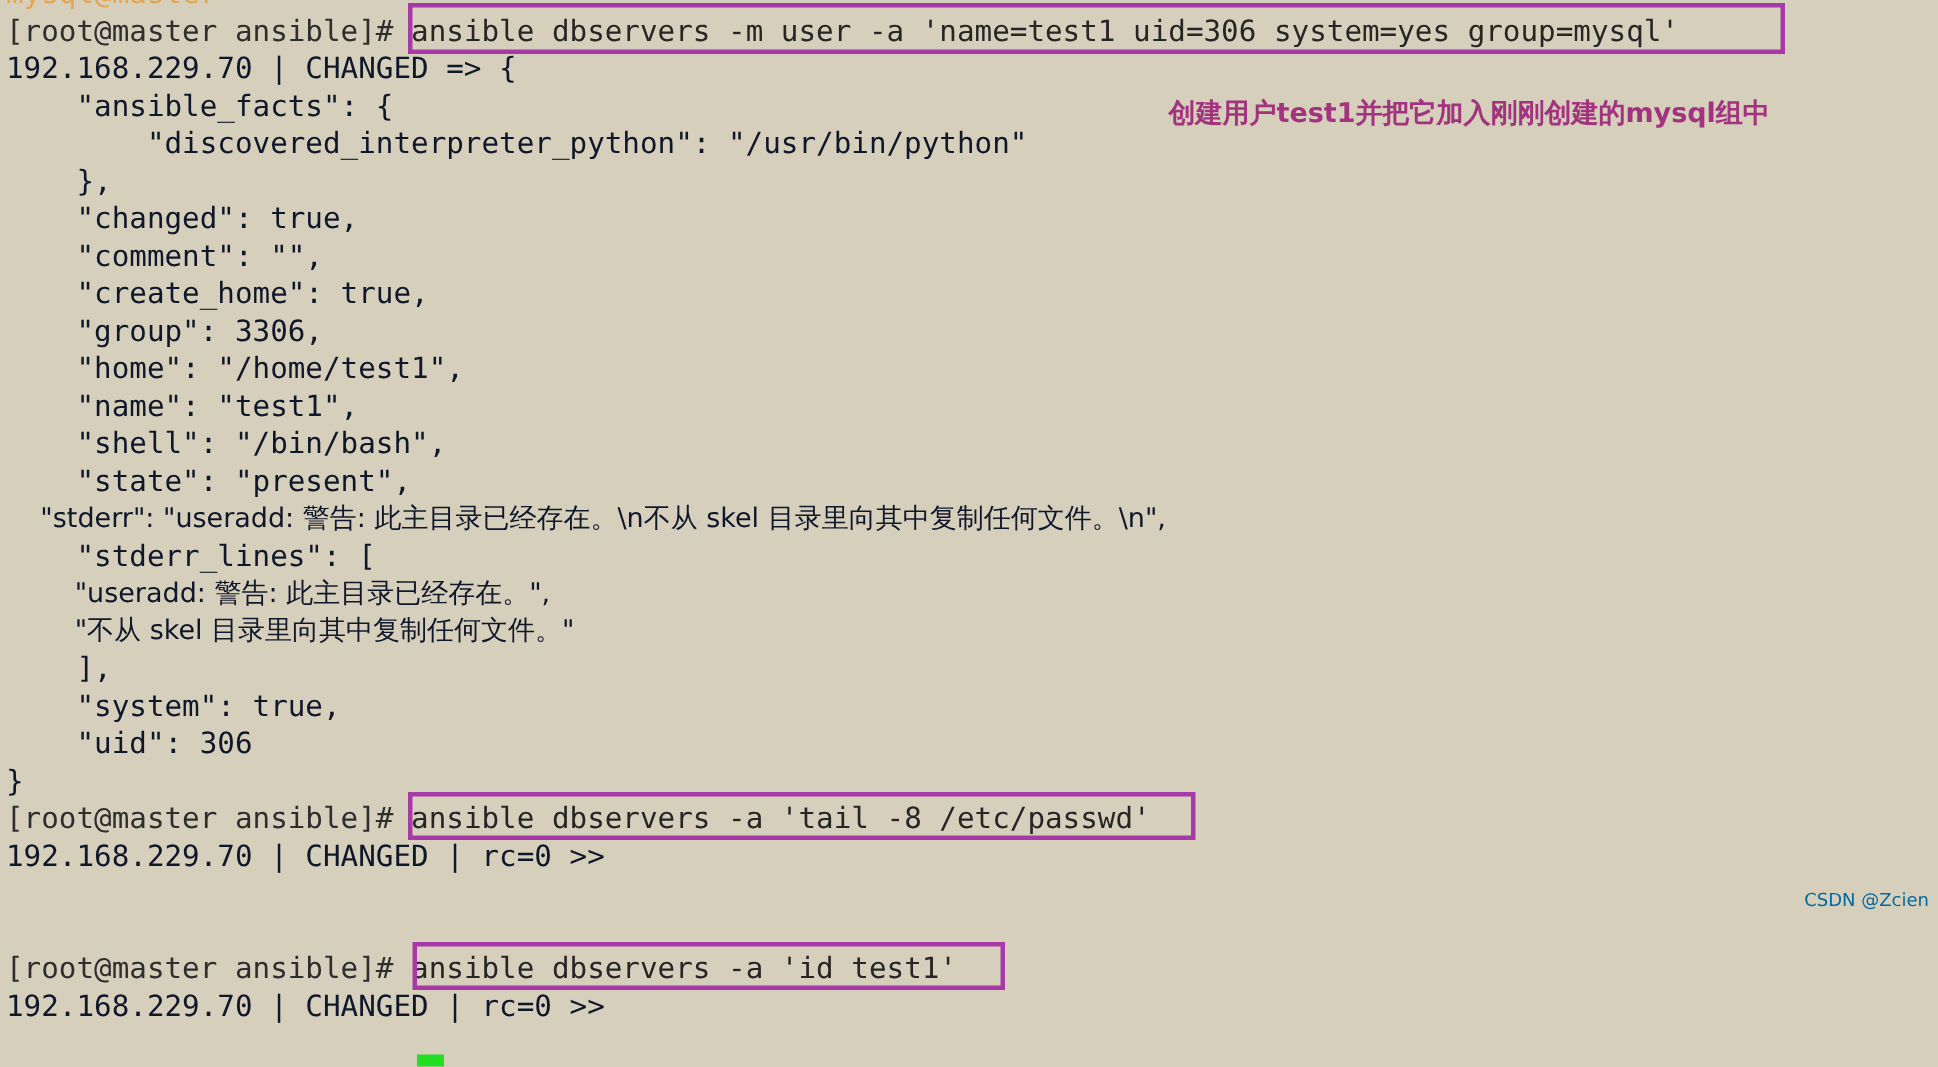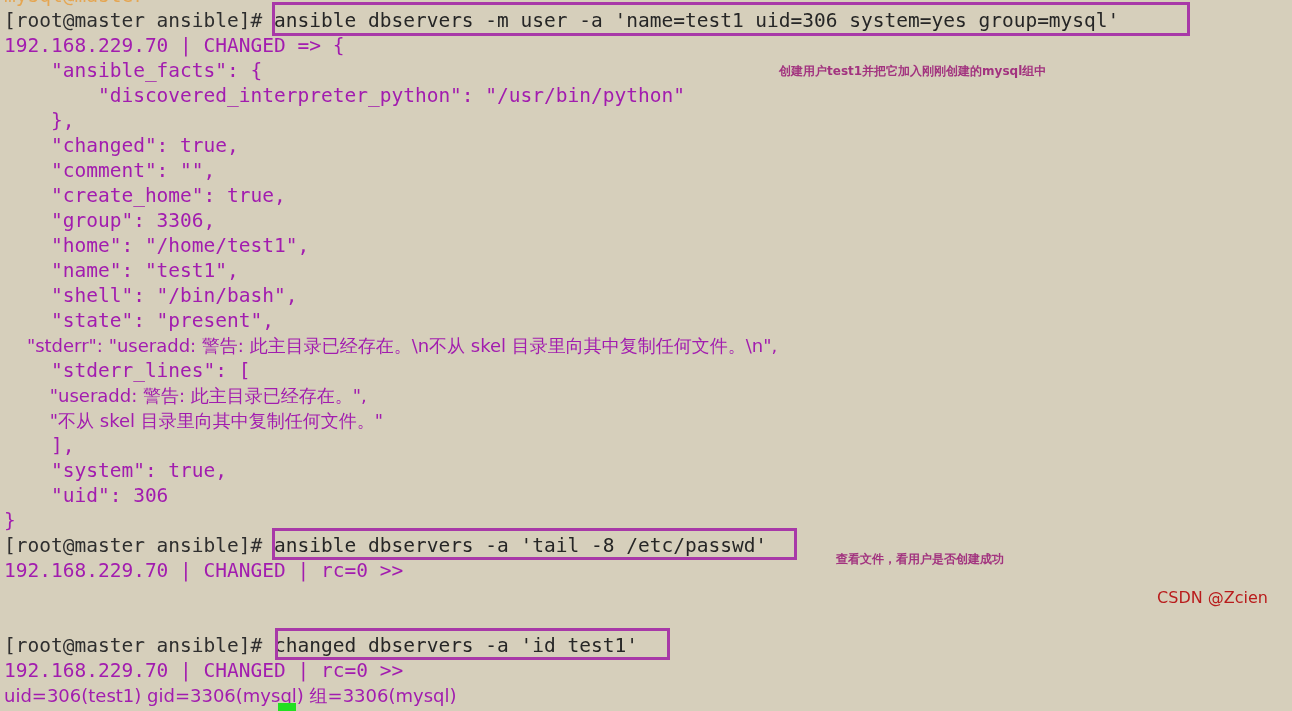--- a/index.html
+++ b/index.html
@@ -22,59 +22,59 @@
   .line {
     position: absolute;
     left: 4px;
     white-space: pre;
     font-family: "DejaVu Sans Mono", "Liberation Mono", monospace;
     font-size: 19.5px;
     line-height: 25px;
     letter-spacing: 0px;
     color: #e5a652;
   }
-  .out       { color: #a21caf; }
+  .out       { color: #0f172a; }
   .prompt    { color: #2e2e2e; }
   .cmd       { color: #262626; }
   .cjk-out   { font-family: "DejaVu Sans", "Liberation Sans", sans-serif; font-size: 18px; }
 
   
   .hlbox {
     position: absolute;
     border: 3px solid #a839a8;
     box-sizing: border-box;
     background: transparent;
     pointer-events: none;
   }
 
   
   .note {
     position: absolute;
     font-family: "DejaVu Sans", "Liberation Sans", sans-serif;
-    font-size: 12px;
+    font-size: 18px;
     font-weight: bold;
     color: #a2337f;
     white-space: pre;
     letter-spacing: 0px;
   }
 
   .cursor {
     position: absolute;
     background: #21e021;
     width: 18px;
     height: 9px;
   }
 
   .watermark {
     position: absolute;
-    right: 24px;
+    right: 6px;
     bottom: 3px;
     font-family: "DejaVu Sans", "Liberation Sans", sans-serif;
-    font-size: 16px;
-    color: #b91c1c;
+    font-size: 12px;
+    color: #0369a1;
     white-space: pre;
   }
 
   .clip-top {
     position: absolute;
     left: 4px;
     top: -17px;
     white-space: pre;
     font-family: "DejaVu Sans Mono", "Liberation Mono", monospace;
     font-size: 19.5px;
@@ -111,26 +111,24 @@
   <div class="line out" style="top:433px;">    ],</div>
   <div class="line out" style="top:458px;">    "system": true,</div>
   <div class="line out" style="top:483px;">    "uid": 306</div>
   <div class="line out" style="top:508px;">}</div>
 
   <div class="line" style="top:533px;"><span class="prompt">[root@master ansible]# </span><span class="cmd">ansible dbservers -a 'tail -8 /etc/passwd'</span></div>
   <div class="hlbox" style="left:272px; top:528px; width:525px; height:32px;"></div>
 
   <div class="line out" style="top:558px;">192.168.229.70 | CHANGED | rc=0 &gt;&gt;</div>
 
-  <div class="line" style="top:633px;"><span class="prompt">[root@master ansible]# </span><span class="cmd">changed dbservers -a 'id test1'</span></div>
+  <div class="line" style="top:633px;"><span class="prompt">[root@master ansible]# </span><span class="cmd">ansible dbservers -a 'id test1'</span></div>
   <div class="hlbox" style="left:275px; top:628px; width:395px; height:32px;"></div>
 
   <div class="line out" style="top:658px;">192.168.229.70 | CHANGED | rc=0 &gt;&gt;</div>
-  <div class="line out cjk-out" style="top:683px;">uid=306(test1) gid=3306(mysql) 组=3306(mysql)</div>
 
   <div class="cursor" style="left:278px; top:703px;"></div>
 
   <div class="note" style="left:779px; top:63px;">创建用户test1并把它加入刚刚创建的mysql组中</div>
-  <div class="note" style="left:836px; top:551px;">查看文件，看用户是否创建成功</div>
 
   <div class="watermark">CSDN @Zcien</div>
 
 </div>
 
 </body></html>

